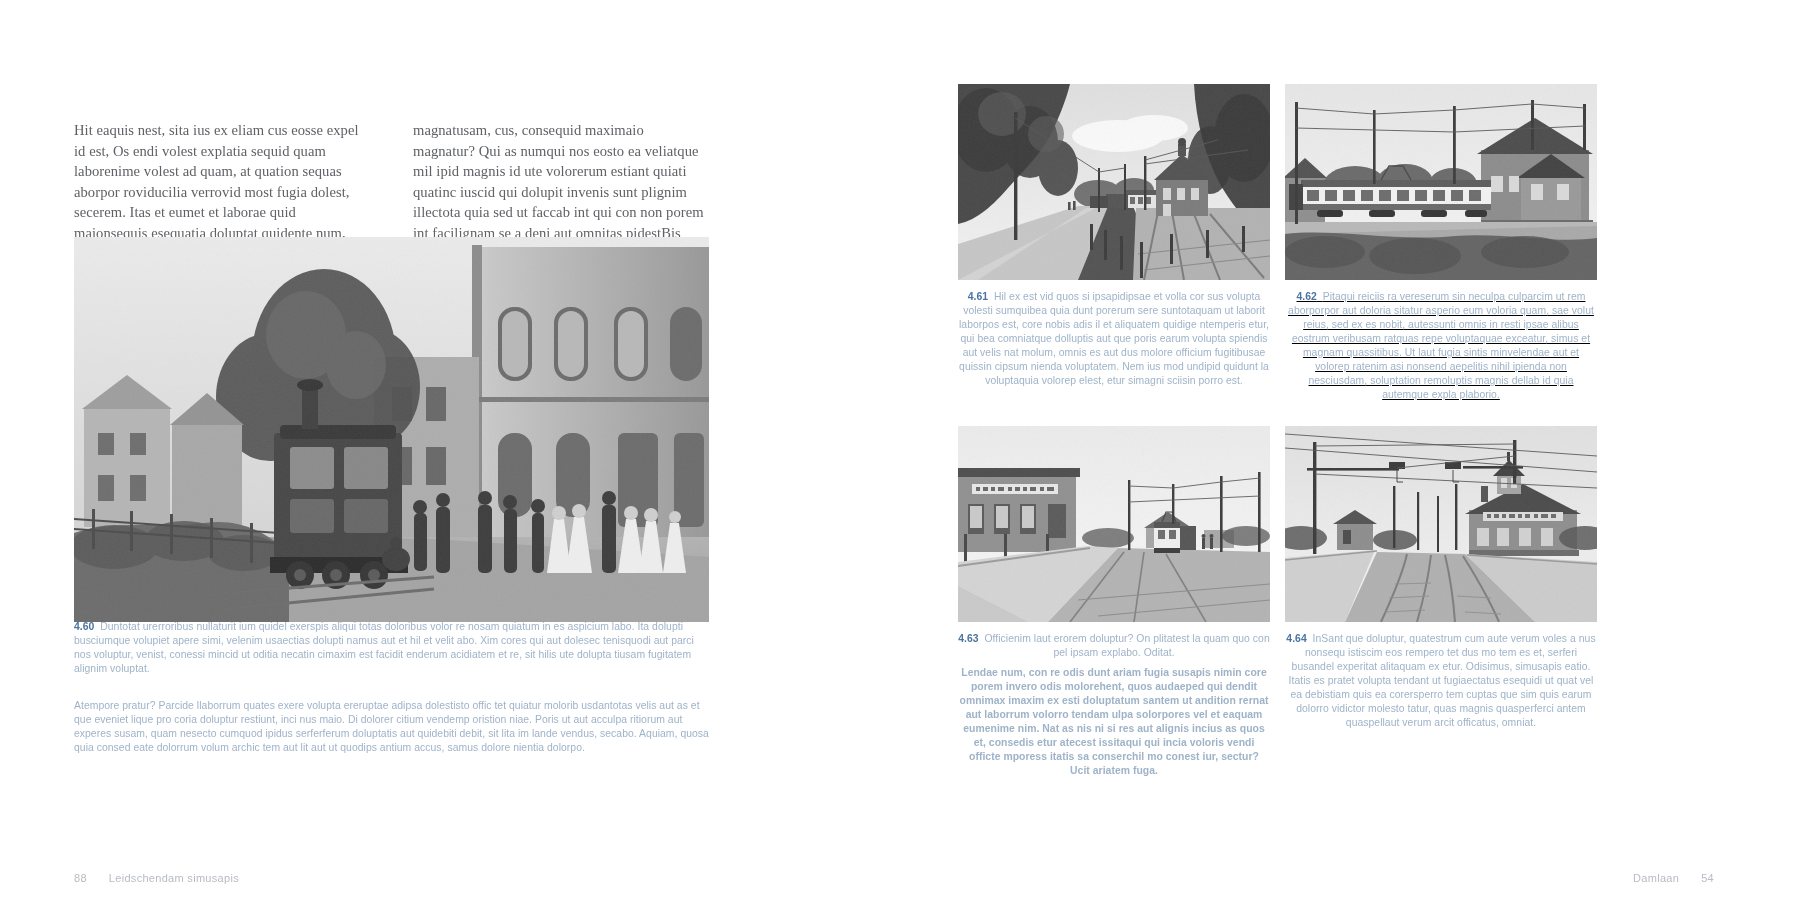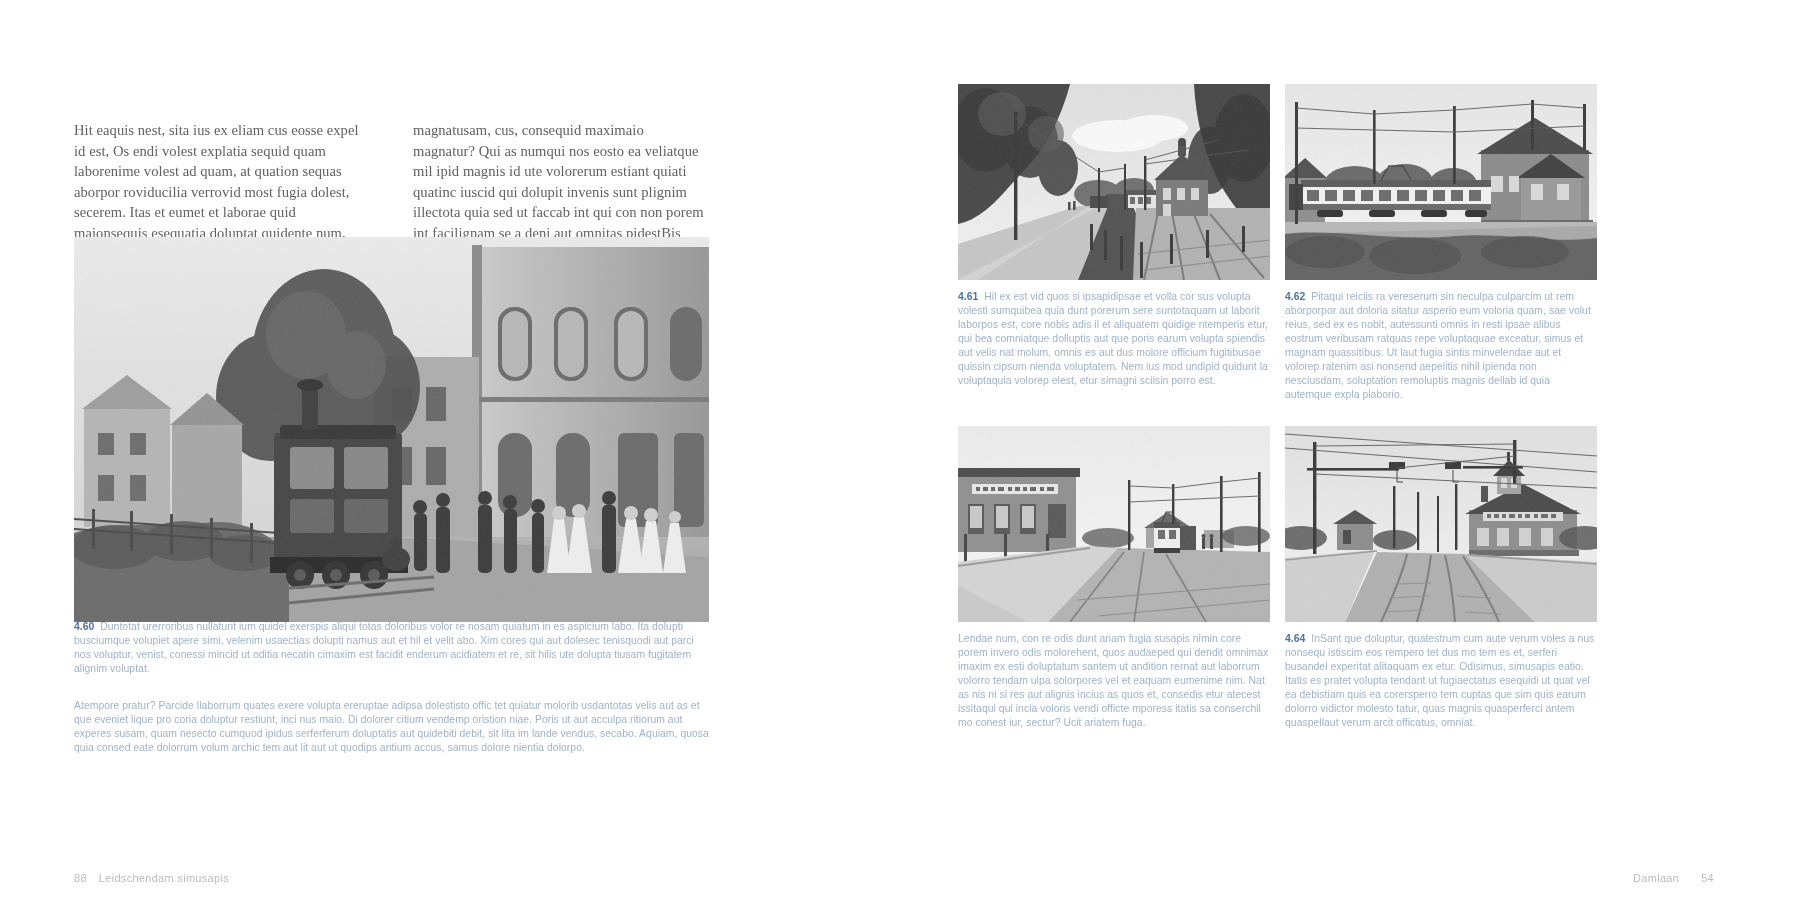--- a/index.html
+++ b/index.html
@@ -45,30 +45,30 @@
   .caption .num { color: #4b74a0; font-weight: 700; }
 
   .cap-4-60 {
     position: absolute; left: 74px; top: 620px; width: 638px;
   }
   .cap-4-60 p + p { margin-top: 23px; }
 
   .footer-left {
     position: absolute; left: 74px; top: 872px;
     font-size: 11px; color: #b7bcc2; letter-spacing: .3px;
-    display: flex; gap: 12px; align-items: baseline;
+    display: flex; gap: 22px; align-items: baseline;
   }
   .footer-right {
     position: absolute; right: 86px; top: 872px;
     font-size: 11px; color: #b7bcc2; letter-spacing: .3px;
     display: flex; gap: 22px; align-items: baseline;
   }
 
   
-  .grid-fig { position: absolute; }
+  .grid-fig { position: absolute; text-align: center; }
   .fig-r1c1 { left: 958px;  top: 84px; width: 312px; }
   .fig-r1c2 { left: 1285px; top: 84px; width: 312px; }
   .fig-r2c1 { left: 958px;  top: 426px; width: 312px; }
   .fig-r2c2 { left: 1285px; top: 426px; width: 312px; }
 
   .photo-box { width: 312px; height: 196px; overflow: hidden; background: #d7d4cd; }
   .photo-box svg { display: block; width: 312px; height: 196px; }
   .grid-cap { margin-top: 10px; width: 312px; }
   .grid-cap p + p { margin-top: 6px; font-weight: bold; }
 
@@ -379,21 +379,21 @@
               <rect x="115" y="117" width="2.6" height="9"></rect>
             </g>
           <rect width="312" height="196" filter="url(#grainB)" opacity=".45"></rect>
         </svg>
       </div>
       <div class="grid-cap caption">
         <p><span class="num">4.61</span>&nbsp;&nbsp;<span>Hil ex est vid quos si ipsapidipsae et volla cor sus volupta volesti sumquibea quia dunt porerum sere suntotaquam ut laborit laborpos est, core nobis adis il et aliquatem quidige ntemperis etur, qui bea comniatque dolluptis aut que poris earum volupta spiendis aut velis nat molum, omnis es aut dus molore officium fugitibusae quissin cipsum nienda voluptatem. Nem ius mod undipid quidunt la voluptaquia volorep elest, etur simagni sciisin porro est.</span></p>
       </div>
     </div>
 
-    <div class="grid-fig fig-r1c2" style="left:385px;">
+    <div class="grid-fig fig-r1c2" style="left:385px;text-decoration:underline;">
       <div class="photo-box">
         <svg viewBox="0 0 312 196" preserveAspectRatio="none" class="sepia" aria-hidden="true">
           <defs>
             <linearGradient id="skyC" x1="0" y1="0" x2="0" y2="1">
               <stop offset="0%" stop-color="#e4e2dc"></stop>
                 <stop offset="100%" stop-color="#f2f0eb"></stop>
             </linearGradient>
             <filter id="grainC">
                 <feTurbulence type="fractalNoise" baseFrequency="1.1" numOctaves="3" result="n"></feTurbulence>
               <feColorMatrix in="n" type="saturate" values="0"></feColorMatrix>
@@ -595,20 +595,21 @@
           <g fill="#4c4942">
             <rect x="244" y="112" width="3" height="11"></rect>
               <circle cx="245.5" cy="110" r="2"></circle>
             <rect x="252" y="112" width="3" height="11"></rect>
               <circle cx="253.5" cy="110" r="2"></circle>
           </g>
           <rect width="312" height="196" filter="url(#grainD)" opacity=".45"></rect>
         </svg>
       </div>
       <div class="grid-cap caption">
+        <p><span class="num">4.63</span>&nbsp;&nbsp;<span>Officienim laut erorem doluptur? On plitatest la quam quo con pel ipsam explabo. Oditat.</span></p>
         <p>Lendae num, con re odis dunt ariam fugia susapis nimin core porem invero odis molorehent, quos audaeped qui dendit omnimax imaxim ex esti doluptatum santem ut andition rernat aut laborrum volorro tendam ulpa solorpores vel et eaquam eumenime nim. Nat as nis ni si res aut alignis incius as quos et, consedis etur atecest issitaqui qui incia voloris vendi officte mporess itatis sa conserchil mo conest iur, sectur? Ucit ariatem fuga.</p>
       </div>
     </div>
 
     <div class="grid-fig fig-r2c2" style="left:385px;">
       <div class="photo-box">
         <svg viewBox="0 0 312 196" preserveAspectRatio="none" class="sepia" aria-hidden="true">
           <defs>
             <linearGradient id="skyE" x1="0" y1="0" x2="0" y2="1">
               <stop offset="0%" stop-color="#dfdcd6"></stop>

